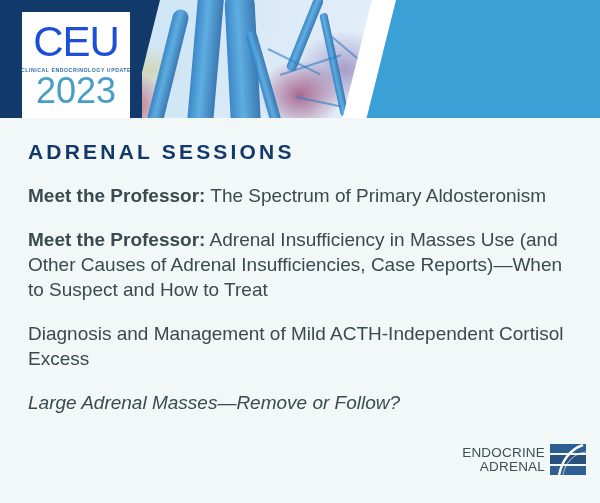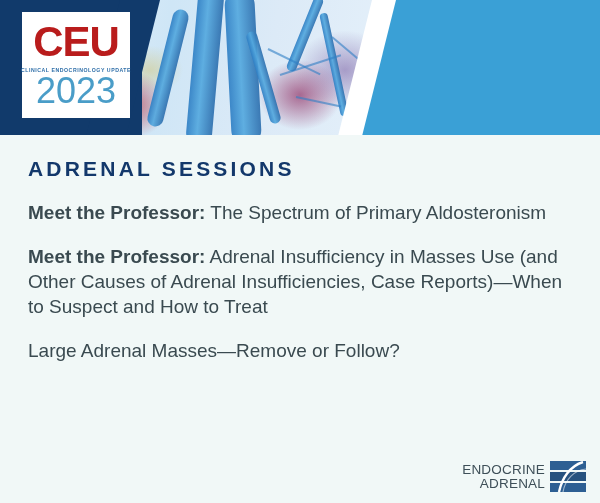--- a/index.html
+++ b/index.html
@@ -96,22 +96,22 @@
     z-index: 5;
     display: flex;
     flex-direction: column;
     align-items: center;
     justify-content: flex-start;
     padding-top: 9px;
     box-sizing: border-box;
   }
   .logo-ceu {
     font-size: 42px;
-    font-weight: bold;
-    color: #b91c1c;
+    font-weight: normal;
+    color: #1d4ed8;
     letter-spacing: -1px;
     line-height: 1;
   }
   .logo-tagline {
     font-size: 5.2px;
     font-weight: bold;
     color: #2e6ea8;
     letter-spacing: .55px;
     margin-top: 4px;
     white-space: nowrap;
@@ -120,41 +120,41 @@
     font-size: 36px;
     color: #4a9dc8;
     line-height: 1;
     letter-spacing: 0px;
     margin-top: 0;
   }
 
   
   .content {
     position: absolute;
-    left: 0; top: 135px;
+    left: 0; top: 118px;
     width: 600px; height: 368px;
     background: #f1f8f7;
     padding: 22px 28px 0 28px;
     box-sizing: border-box;
   }
   .section-title {
     font-size: 21px;
     font-weight: bold;
     color: #13386b;
     letter-spacing: 3.2px;
     margin: 0 0 15px 0;
   }
   .session {
     font-size: 19px;
     color: #3a4a50;
     line-height: 1.32;
     margin-bottom: 15px;
     max-width: 548px;
   }
-  .session:last-of-type { margin-bottom: 0; }
+  .session:last-of-type { margin-bottom: 0; font-style: italic; }
   .session .lead { font-weight: bold; }
 
   
   .footer-logo {
     position: absolute;
     right: 14px;
     bottom: 10px;
     display: flex;
     align-items: center;
     gap: 5px;
@@ -206,20 +206,23 @@
   <h1 class="section-title">ADRENAL SESSIONS</h1>
 
   <p class="session">
     <span class="lead">Meet the Professor:</span><span> The Spectrum of Primary Aldosteronism</span>
   </p>
 
   <p class="session">
     <span class="lead">Meet the Professor:</span><span> Adrenal Insufficiency in Masses Use (and Other Causes of Adrenal Insufficiencies, Case Reports)—When to Suspect and How to Treat</span>
   </p>
 
+  <p class="session">
+    <span class="lead"></span><span>Diagnosis and Management of Mild ACTH-Independent Cortisol Excess</span>
+  </p>
 
   <p class="session">
     <span class="lead"></span><span>Large Adrenal Masses—Remove or Follow?</span>
   </p>
 
   <div class="footer-logo">
     <div class="es-words">
       <span>ENDOCRINE</span>
       <span>ADRENAL</span>
     </div>

